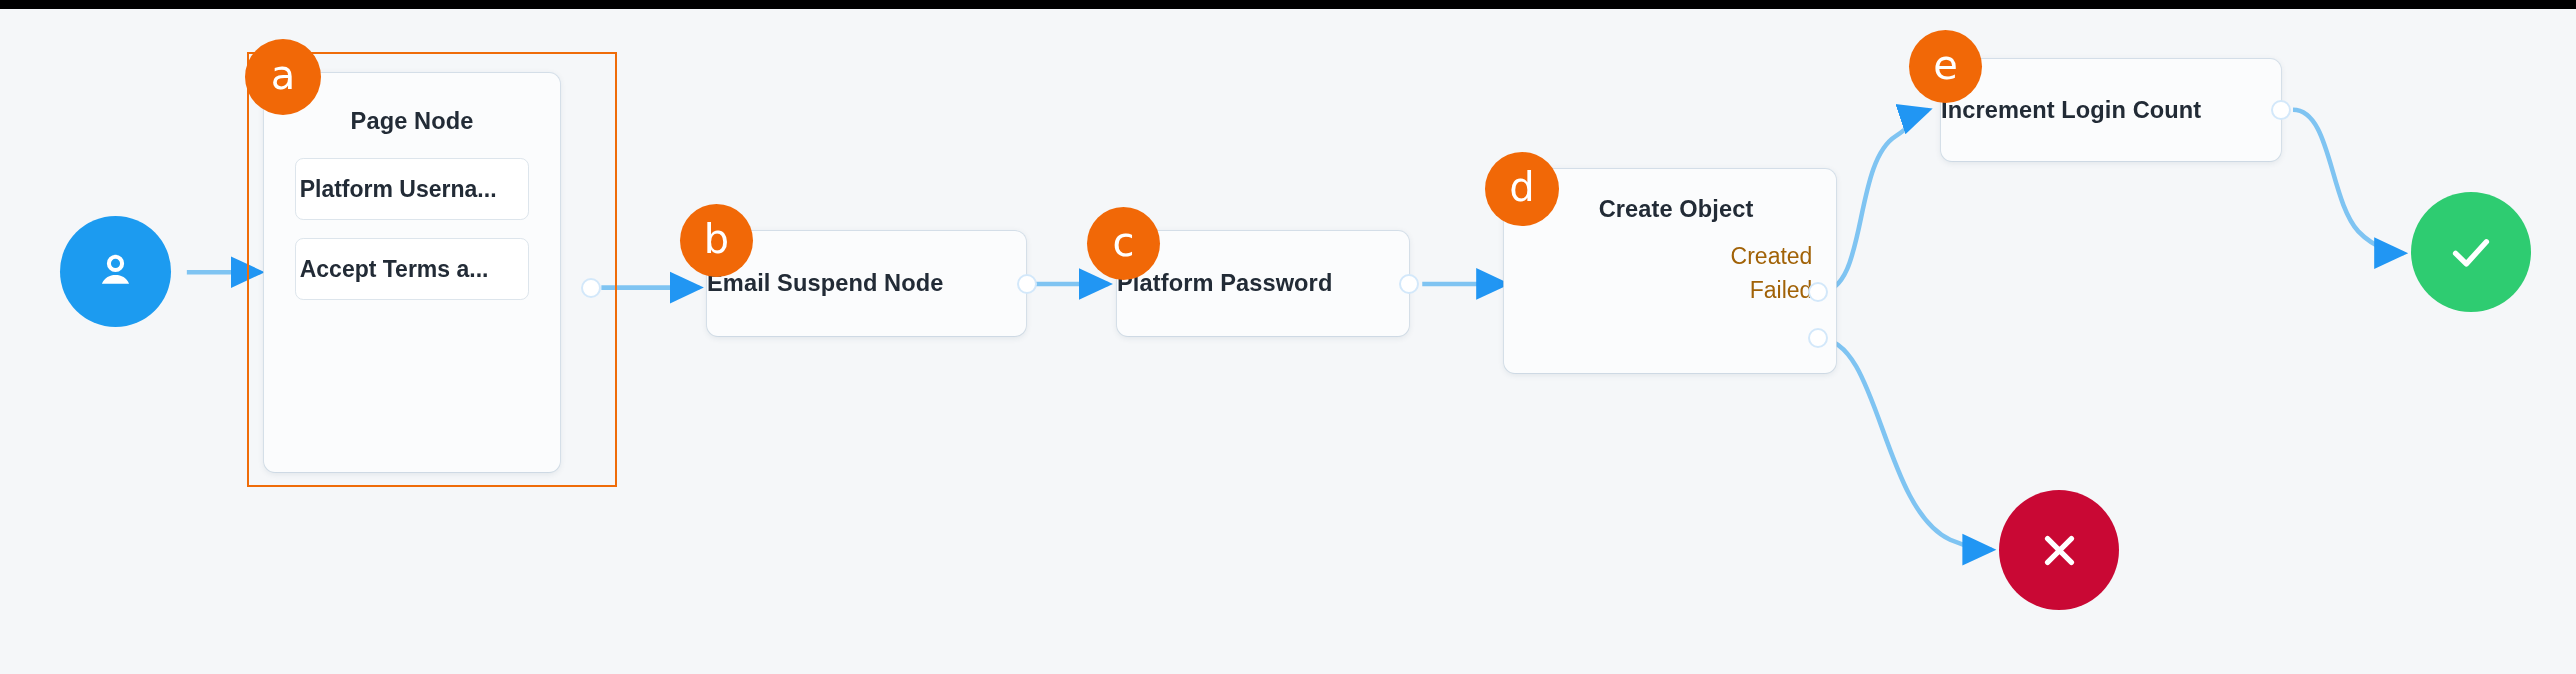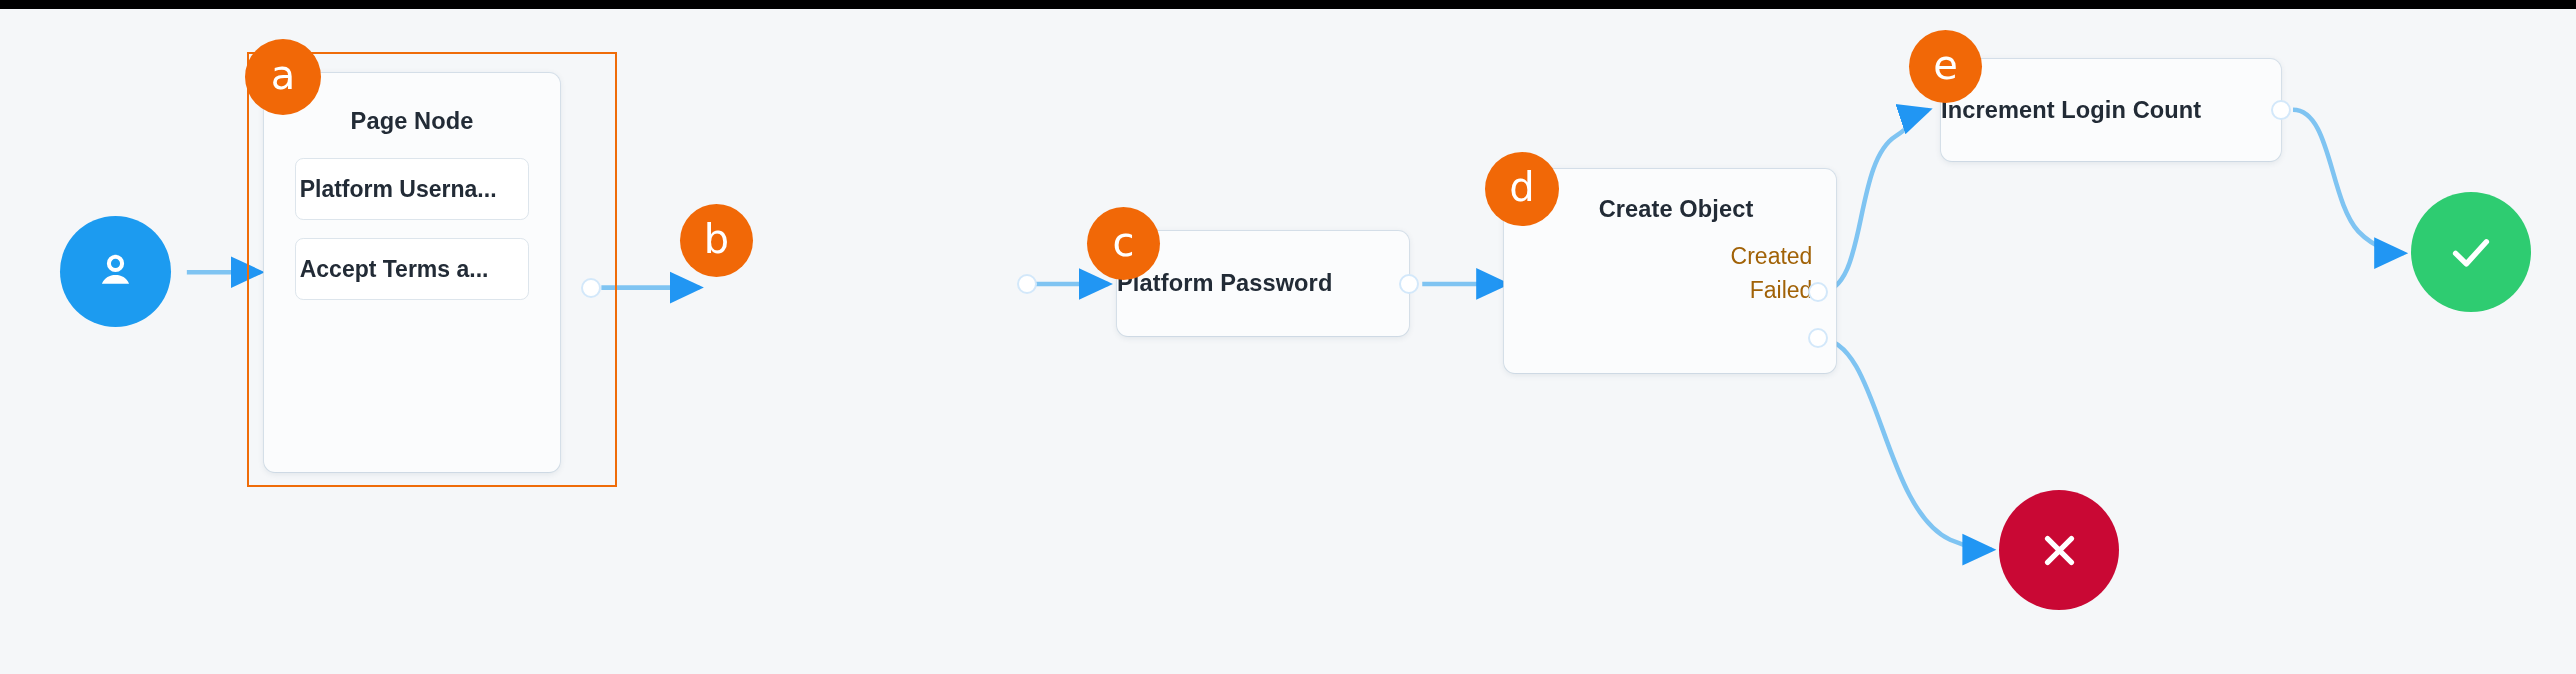--- a/index.html
+++ b/index.html
@@ -182,20 +182,23 @@
     </svg>
   </div>
 
   <div class="node page-node" style="left:264px; top:73px; width:296px; height:399px;">
     <div class="node-title">Page Node</div>
     <div class="subitem">Platform Userna...</div>
     <div class="subitem">Accept Terms a...</div>
   </div>
   <div class="handle" style="left:581px; top:278px;"></div>
 
+  <div class="node node-simple" style="left:707px; top:231px; width:319px; height:105px;">
+    <div class="node-title">Email Suspend Node</div>
+  </div>
   <div class="handle" style="left:1017px; top:274px;"></div>
 
   <div class="node node-simple" style="left:1117px; top:231px; width:292px; height:105px;">
     <div class="node-title">Platform Password</div>
   </div>
   <div class="handle" style="left:1399px; top:274px;"></div>
 
   <div class="node node-branch" style="left:1504px; top:169px; width:332px; height:204px;padding-left:12px;">
     <div class="node-title">Create Object</div>
     <div class="port-rows">

